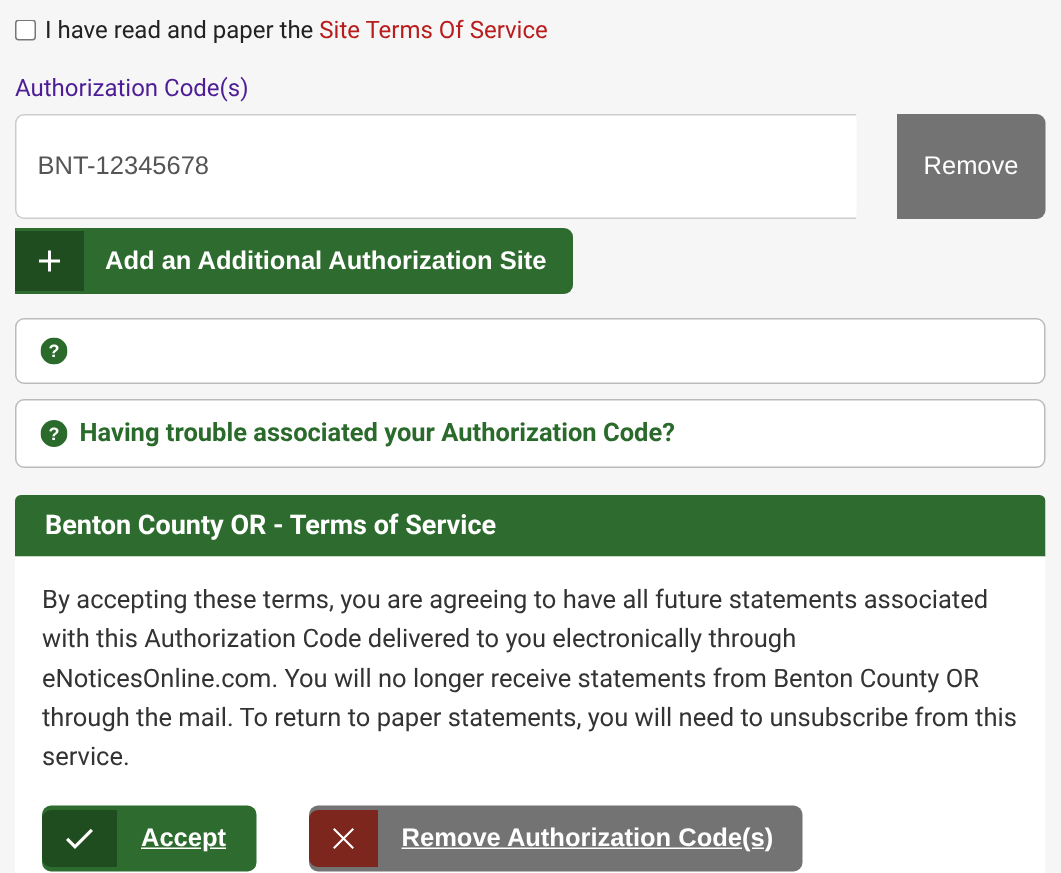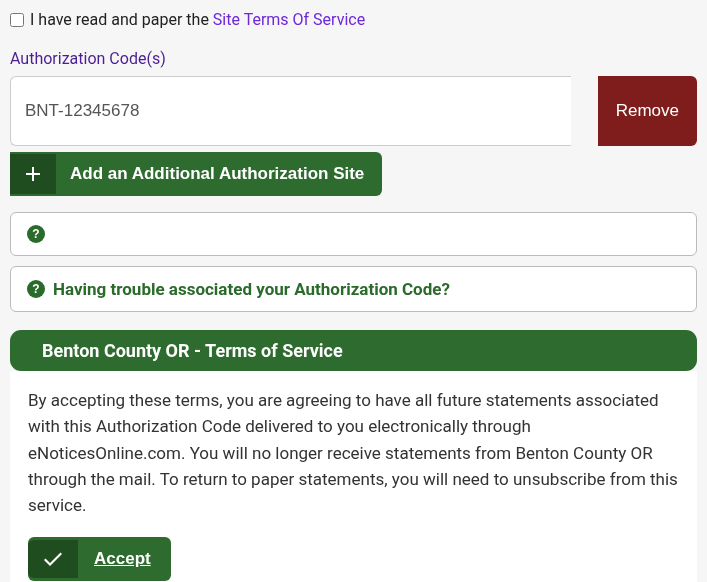--- a/index.html
+++ b/index.html
@@ -18,21 +18,21 @@
     gap: 6px;
     margin-bottom: 20px;
     font-size: 16px;
   }
   .checkbox-row input[type="checkbox"] {
     width: 14px;
     height: 14px;
     margin: 0;
   }
   .link {
-    color: #6d28d9;
+    color: #b91c1c;
     text-decoration: none;
     cursor: pointer;
   }
   .field-label {
     font-size: 16px;
     color: #4c1d95;
     margin-bottom: 8px;
   }
   .code-row {
     display: flex;
@@ -55,21 +55,21 @@
     align-items: center;
     gap: 10px;
     border: none;
     padding: 10px 18px;
     font-size: 17px;
     color: #fff;
     cursor: pointer;
     font-weight: 600;
   }
   .btn-red {
-    background: #7f1d1d;
+    background: #737373;
     margin-left: 27px;
   }
   .btn-remove-code {
     border-radius: 0 6px 6px 0;
     font-weight: 400;
     font-size: 17px;
     padding: 12px 18px;
   }
   .btn-green {
     background: #2e6b2e;
@@ -111,22 +111,21 @@
   .tos-panel {
     margin-top: 18px;
     border-radius: 4px;
     overflow: hidden;
   }
   .tos-header {
     background: #2e6b2e;
     color: #fff;
     font-weight: 700;
     font-size: 18px;
-    padding: 10px 32px;
-    border-radius: 11px;
+    padding: 10px 20px;
   }
   .tos-body {
     background: #fff;
     padding: 16px 18px 18px 18px;
     font-size: 17px;
     line-height: 1.55;
     color: #333;
   }
   .tos-actions {
     display: flex;
@@ -209,18 +208,26 @@
     <div>By accepting these terms, you are agreeing to have all future statements associated with this Authorization Code delivered to you electronically through eNoticesOnline.com. You will no longer receive statements from Benton County OR through the mail. To return to paper statements, you will need to unsubscribe from this service.</div>
     <div class="tos-actions">
       <button class="btn btn-green btn-accept">
         <span class="icon-wrap">
           <svg width="18" height="14" viewBox="0 0 18 14">
               <path d="M6 11L1.5 6.5 0 8l6 6L18 2 16.5 0.5z" fill="#fff"></path>
             </svg>
         </span>
         <span class="label-wrap">Accept</span>
       </button>
+      <button class="btn btn-red btn-remove-all">
+        <span class="icon-wrap">
+          <svg width="14" height="14" viewBox="0 0 14 14">
+              <path d="M1 0L0 1l6 6-6 6 1 1 6-6 6 6 1-1-6-6 6-6-1-1-6 6z" fill="#fff"></path>
+            </svg>
+        </span>
+        <span class="label-wrap">Remove Authorization Code(s)</span>
+      </button>
     </div>
   </div>
 </div>
 
 
 
 
 </body></html>

